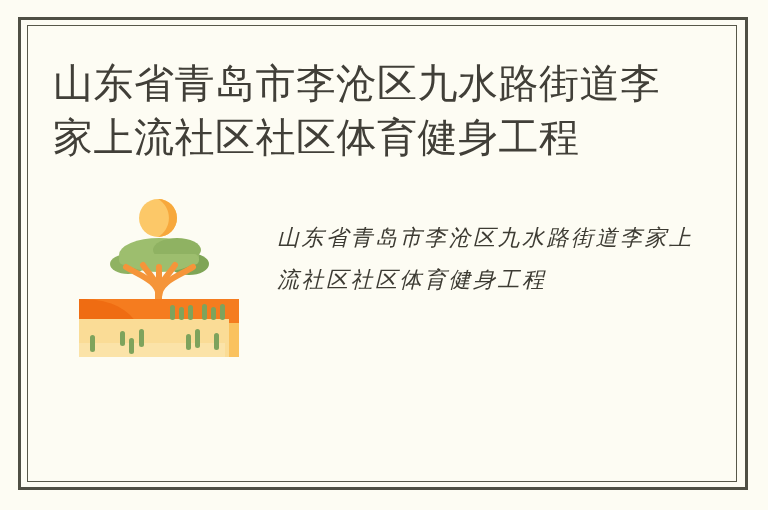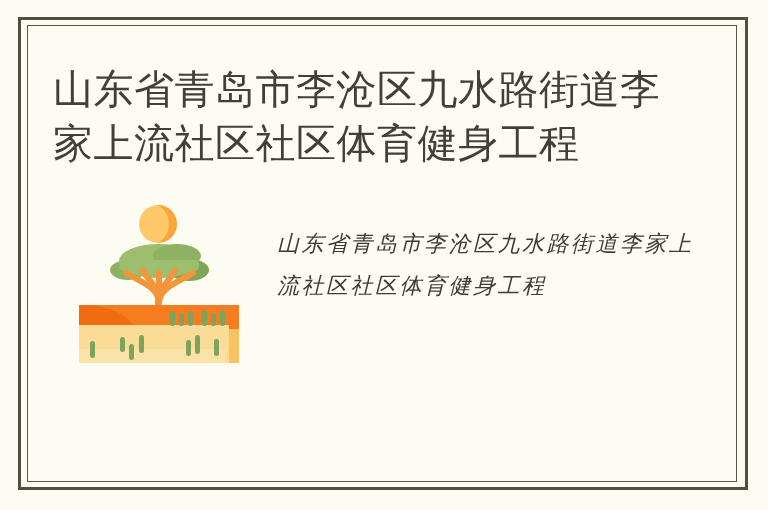--- a/index.html
+++ b/index.html
@@ -42,21 +42,21 @@
     width: 710px;
     height: 457px;
     border: 1.5px solid #575749;
     box-sizing: border-box;
     pointer-events: none;
   }
 
   .content {
     position: absolute;
     left: 27px;
-    top: 31px;
+    top: 25px;
     width: 710px;
     height: 457px;
     box-sizing: border-box;
   }
 
   .title {
     position: absolute;
     left: 26px;
     top: 31px;
     width: 640px;

